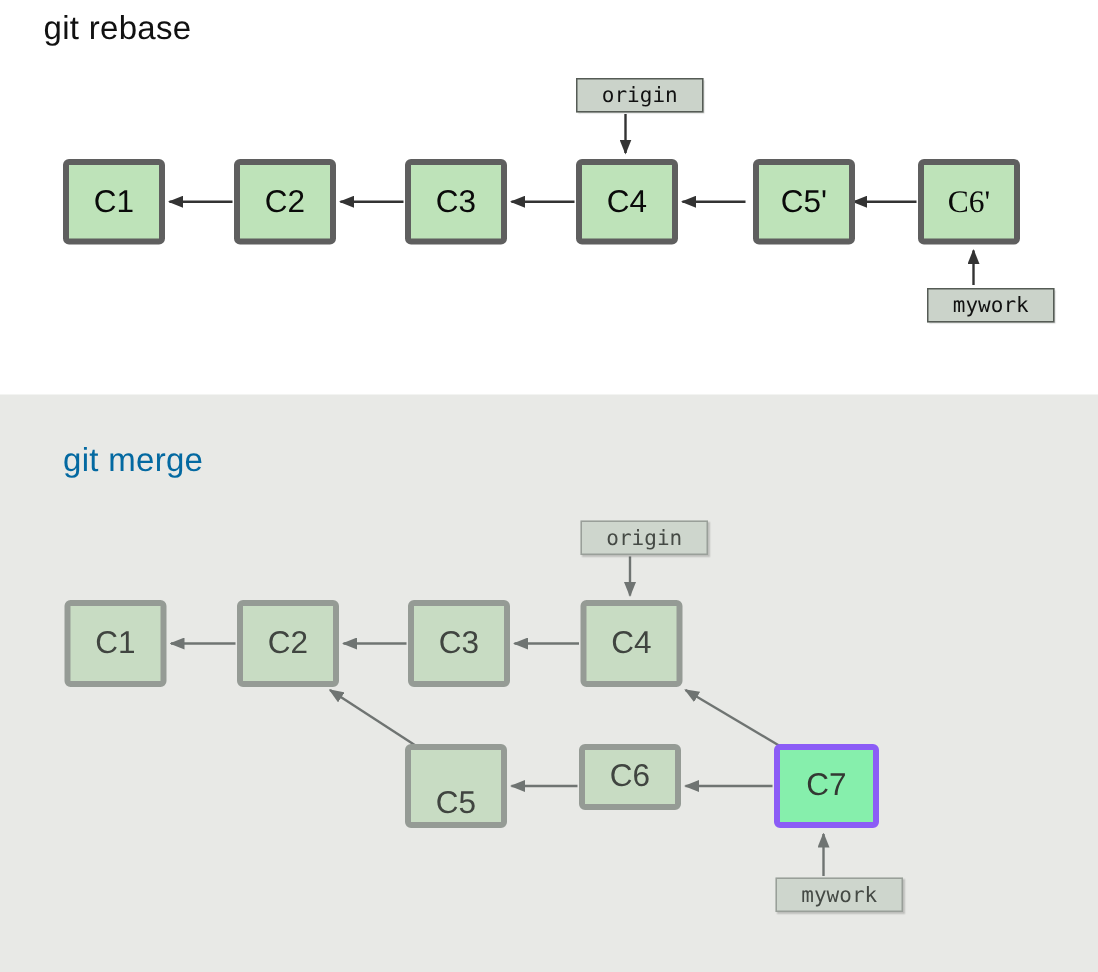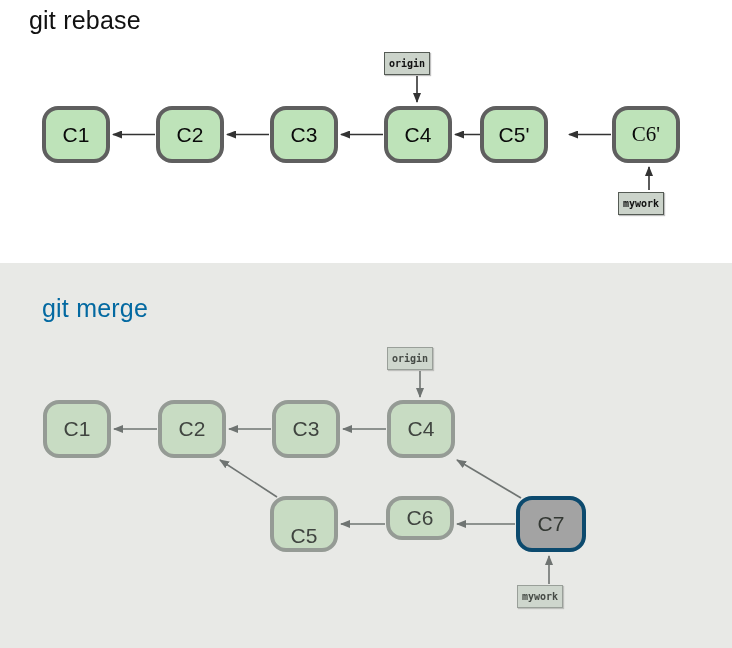--- a/index.html
+++ b/index.html
@@ -7,67 +7,66 @@
     width: 732px; height: 648px;
     position: relative;
     background: #ffffff;
     font-family: "Liberation Sans", sans-serif;
     overflow: hidden;
   }
   .canvas { position: absolute; left: 0; top: 0; width: 732px; height: 648px; }
 
   .section-title {
     position: absolute;
-    font-size: 25px;
+    font-size: 22px;
     letter-spacing: 0.2px;
     white-space: nowrap;
   }
   .rebase-title { left: 29px; top: 6px; color: #111111; }
   .merge-title  { left: 42px; top: 294px; color: #0369a1; }
 
   .merge-panel {
     position: absolute;
     left: 0; top: 263px;
     width: 732px; height: 385px;
     background: #e8e9e6;
   }
 
   .node {
     position: absolute;
     width: 68px; height: 57px;
     box-sizing: border-box;
-    border-radius: 16px;
+    border-radius: 4px;
     display: flex; align-items: center; justify-content: center;
     font-size: 21px;
   }
   .node-rebase {
     background: #bee3b9;
     border: 4px solid #5f5f5f;
     color: #0a0a0a;
   }
   .node-merge {
     background: #c8dcc3;
     border: 4px solid #959b95;
     color: #404540;
   }
   .node-merge-head {
-    background: #a3a3a3;
-    border: 4px solid #0c4a6e;
+    background: #86efac;
+    border: 4px solid #8b5cf6;
     color: #333833;
   }
 
   .ref-label {
     position: absolute;
-    width: 46px; height: 23px;
+    width: 85px; height: 23px;
     box-sizing: border-box;
     display: flex; align-items: center; justify-content: center;
     font-family: "DejaVu Sans Mono", monospace;
-    font-size: 10px;
+    font-size: 14px;
     white-space: nowrap;
-    font-weight: bold;
   }
   .ref-rebase {
     background: #cbd3ca;
     border: 1.5px solid #555b55;
     color: #111111;
     box-shadow: 1px 1px 1px rgba(0,0,0,0.25);
   }
   .ref-merge {
     background: #ced6cd;
     border: 1.5px solid #999f99;
@@ -128,21 +127,21 @@
     </div>
   <div class="node node-rebase" style="left:156px; top:106px;">
       <span>C2</span>
     </div>
   <div class="node node-rebase" style="left:270px; top:106px;">
       <span>C3</span>
     </div>
   <div class="node node-rebase" style="left:384px; top:106px;">
       <span>C4</span>
     </div>
-  <div class="node node-rebase" style="left:480px; top:106px;justify-content:center;">
+  <div class="node node-rebase" style="left:502px; top:106px;justify-content:center;">
       <span>C5'</span>
     </div>
   <div class="node node-rebase" style="left:612px; top:106px;font-family:Liberation Serif, serif;">
       <span>C6'</span>
     </div>
 
   <div class="ref-label ref-rebase" style="left:618px; top:192px;">mywork</div>
 
   <div class="section-title merge-title">git merge</div>
 

